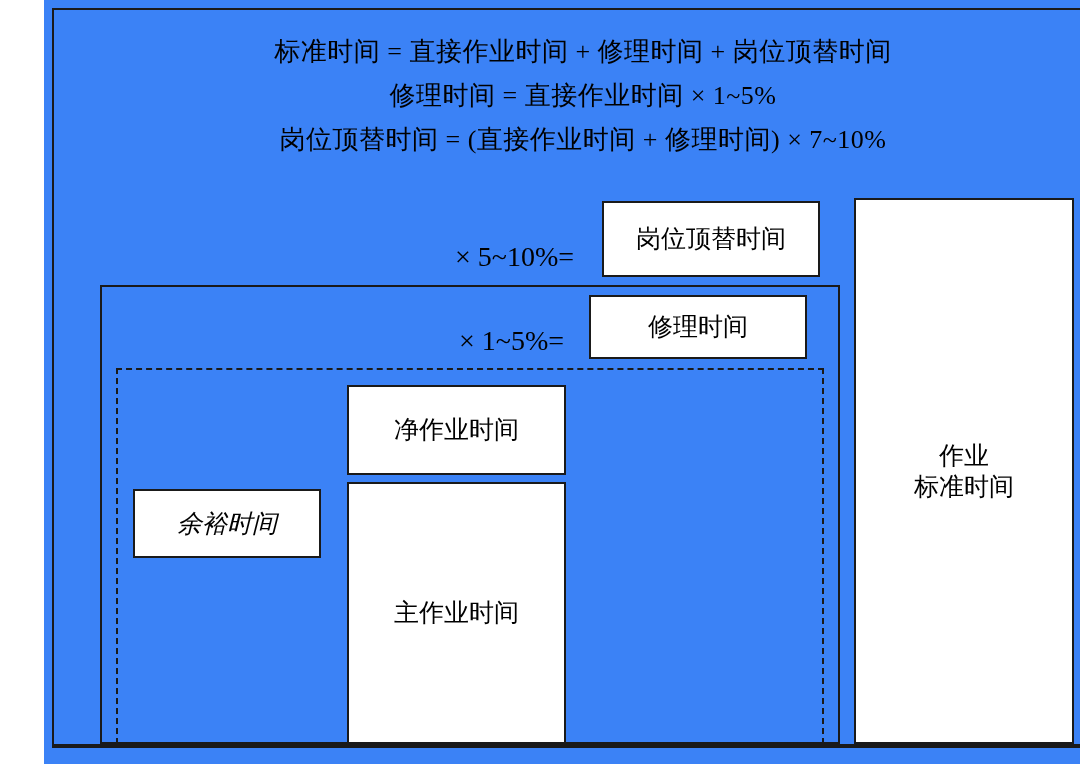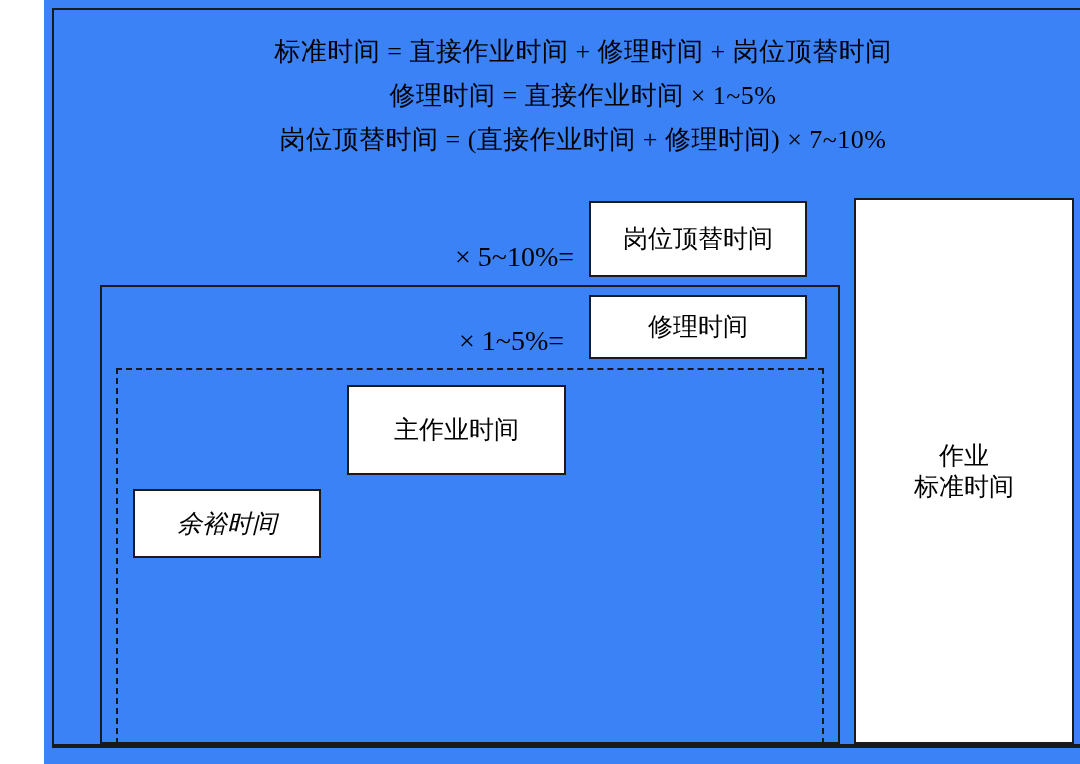--- a/index.html
+++ b/index.html
@@ -95,41 +95,44 @@
     <div class="formula-line">标准时间 = 直接作业时间 + 修理时间 + 岗位顶替时间</div>
     <div class="formula-line">修理时间 = 直接作业时间 × 1~5%</div>
     <div class="formula-line">岗位顶替时间 = (直接作业时间 + 修理时间) × 7~10%</div>
   </div>
 
   <div class="box" style="left:810px; top:198px; width:220px; height:546px;">
     <span class="label-text">作业
 标准时间</span>
   </div>
 
-  <div class="box" style="left:545px; top:201px; width:218px; height:76px;">
+  <div class="box" style="left:558px; top:201px; width:218px; height:76px;">
     <span class="label-text">岗位顶替时间</span>
   </div>
 
   <div class="annot" style="left:330px; top:241px; width:200px;">× 5~10%=</div>
 
   <div class="box plain" style="left:56px; top:285px; width:740px; height:459px; border:2px solid #1a1a1a;"></div>
 
   <div class="box" style="left:545px; top:295px; width:218px; height:64px;">
     <span class="label-text">修理时间</span>
   </div>
 
   <div class="annot" style="left:330px; top:325px; width:190px;">× 1~5%=</div>
 
   <div class="box dashed plain" style="left:72px; top:368px; width:708px; height:376px; border:2px dashed #1a1a1a; background:transparent;"></div>
 
 
   <div class="box" style="left:303px; top:385px; width:219px; height:90px;">
+    <span class="label-text">净作业时间</span>
+  </div>
+
+  <div class="box" style="left:303px; top:482px; width:219px; height:262px;">
     <span class="label-text">主作业时间</span>
   </div>
-
 
   <div class="box" style="left:89px; top:489px; width:188px; height:69px;font-style:italic;">
     <span class="label-text">余裕时间</span>
   </div>
 
 
   <div class="baseline"></div>
 
 </div>
 

